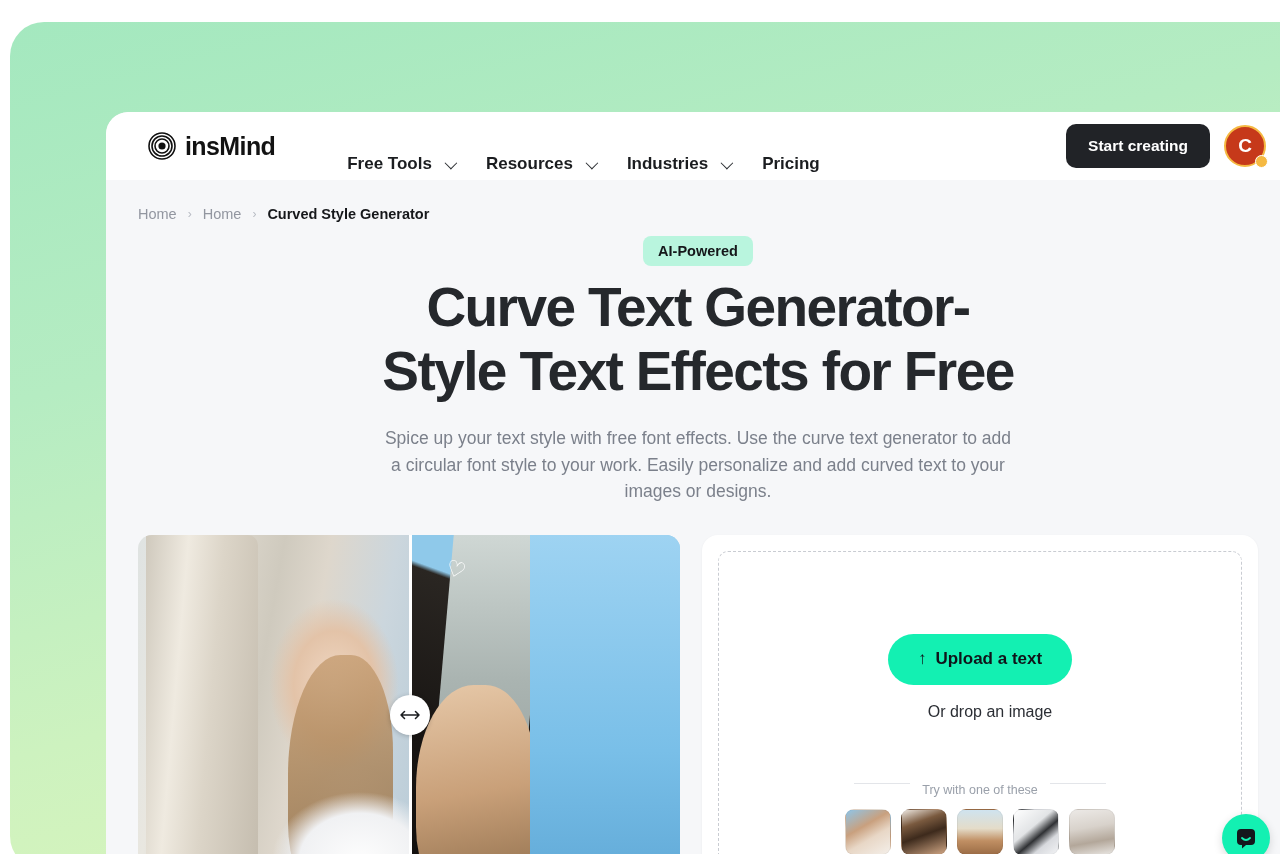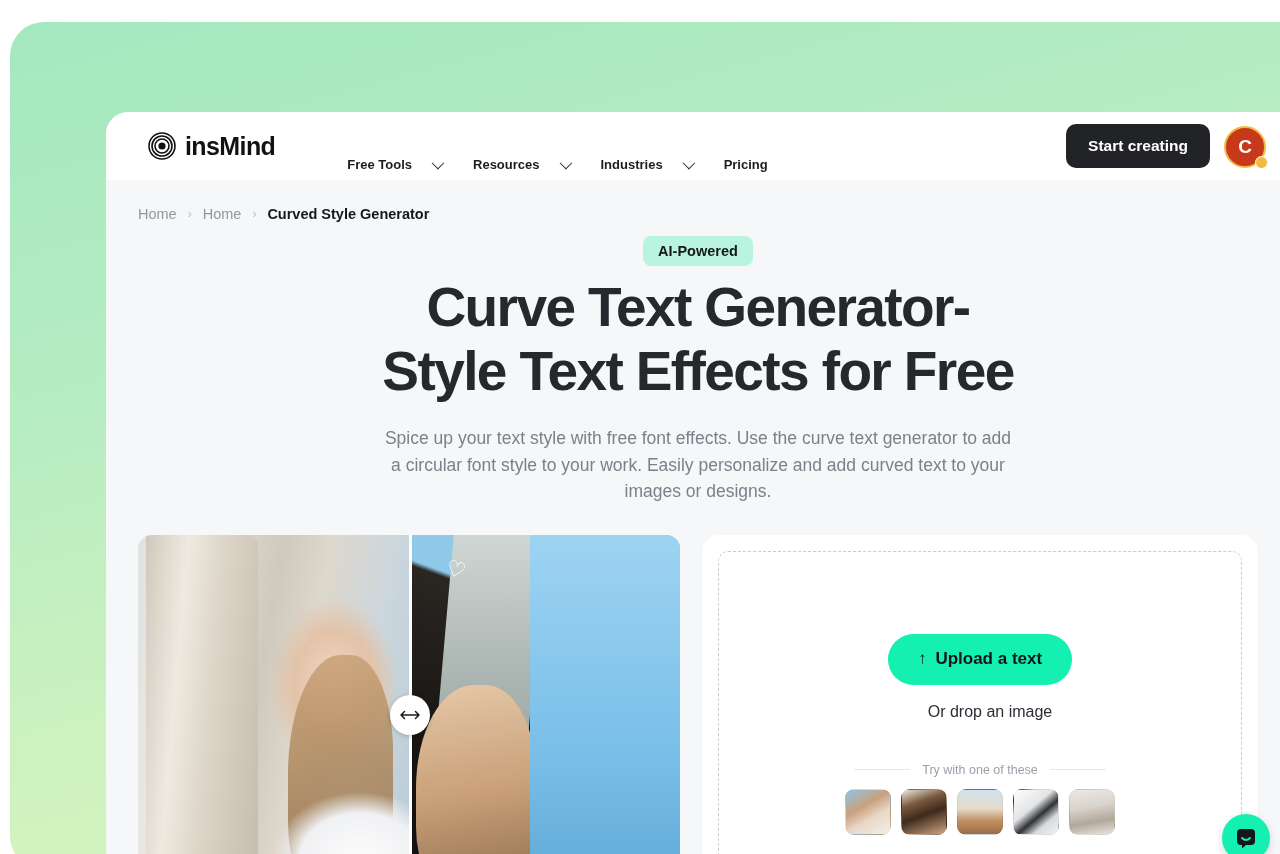--- a/index.html
+++ b/index.html
@@ -34,29 +34,29 @@
     border-radius: 22px 0 0 0;
   }
   .logo-wrap { display: flex; align-items: center; gap: 9px; }
   .logo-mark { width: 28px; height: 28px; display:block; }
   .logo-text {
     font-size: 25px; font-weight: 700; color: #121212;
     letter-spacing: -0.6px;
   }
   #main-nav { display: flex; align-items: center; gap: 32px; margin-left: 72px; }
   .nav-item {
-    display: flex; align-items: center; gap: 20px;
-    font-size: 13px; font-weight: 700; color: #1b1d20;
+    display: flex; align-items: center; gap: 13px;
+    font-size: 17px; font-weight: 700; color: #1b1d20;
     cursor: pointer; white-space: nowrap; margin-top: 36px;
   }
   .chev {
     width: 9px; height: 9px; border-right: 1.9px solid #2a2d31;
     border-bottom: 1.9px solid #2a2d31; transform: rotate(45deg) translateY(-2px);
   }
-  #header-right { margin-left: auto; display: flex; align-items: flex-end; gap: 14px; }
+  #header-right { margin-left: auto; display: flex; align-items: center; gap: 14px; }
   #start-creating {
     background: #212327; color: #fff; border: none;
     font-family: inherit; font-size: 15.5px; font-weight: 600;
     padding: 0 22px; height: 44px; border-radius: 10px; cursor: pointer;
     white-space: nowrap;
   }
   #avatar-wrap { position: relative; width: 42px; height: 42px; }
   #avatar {
     width: 42px; height: 42px; border-radius: 50%;
     background: #c6391a; color: #fff;
@@ -189,22 +189,22 @@
   }
   #upload-btn {
     background: #13f0b2; color: #10141a; border: none;
     font-family: inherit; font-size: 17px; font-weight: 700;
     height: 51px; padding: 0 30px; border-radius: 26px; cursor: pointer;
     display: flex; align-items: center; gap: 9px;
   }
   .up-arrow { font-size: 17px; font-weight: 400; }
   #drop-hint { margin-top: 18px; font-size: 16px; color: #2b2e34; margin-left: 20px; }
   #try-row {
-    display: flex; align-items: center; gap: 12px;
-    margin-top: 42px; width: 252px;
+    display: flex; gap: 12px;
+    margin-top: 62px; width: 252px;
   }
   .try-line { flex: 1; height: 1px; background: #e3e5e9; }
   #try-label { font-size: 12.5px; color: #9aa0aa; white-space: nowrap; }
   #thumbs { display: flex; gap: 10px; margin-top: 12px; }
   .thumb {
     width: 46px; height: 46px; border-radius: 9px; cursor: pointer;
     overflow: hidden; border: 1px solid rgba(0,0,0,.05);
   }
   .t1 { background: linear-gradient(150deg,#8fc5e8 0%,#c9a07e 38%,#e8d7c6 62%,#f4efe9 100%); }
   .t2 { background: linear-gradient(160deg,#efe9e2 0%,#7a5a3f 30%,#3d2a1c 55%,#cfa583 100%); }

